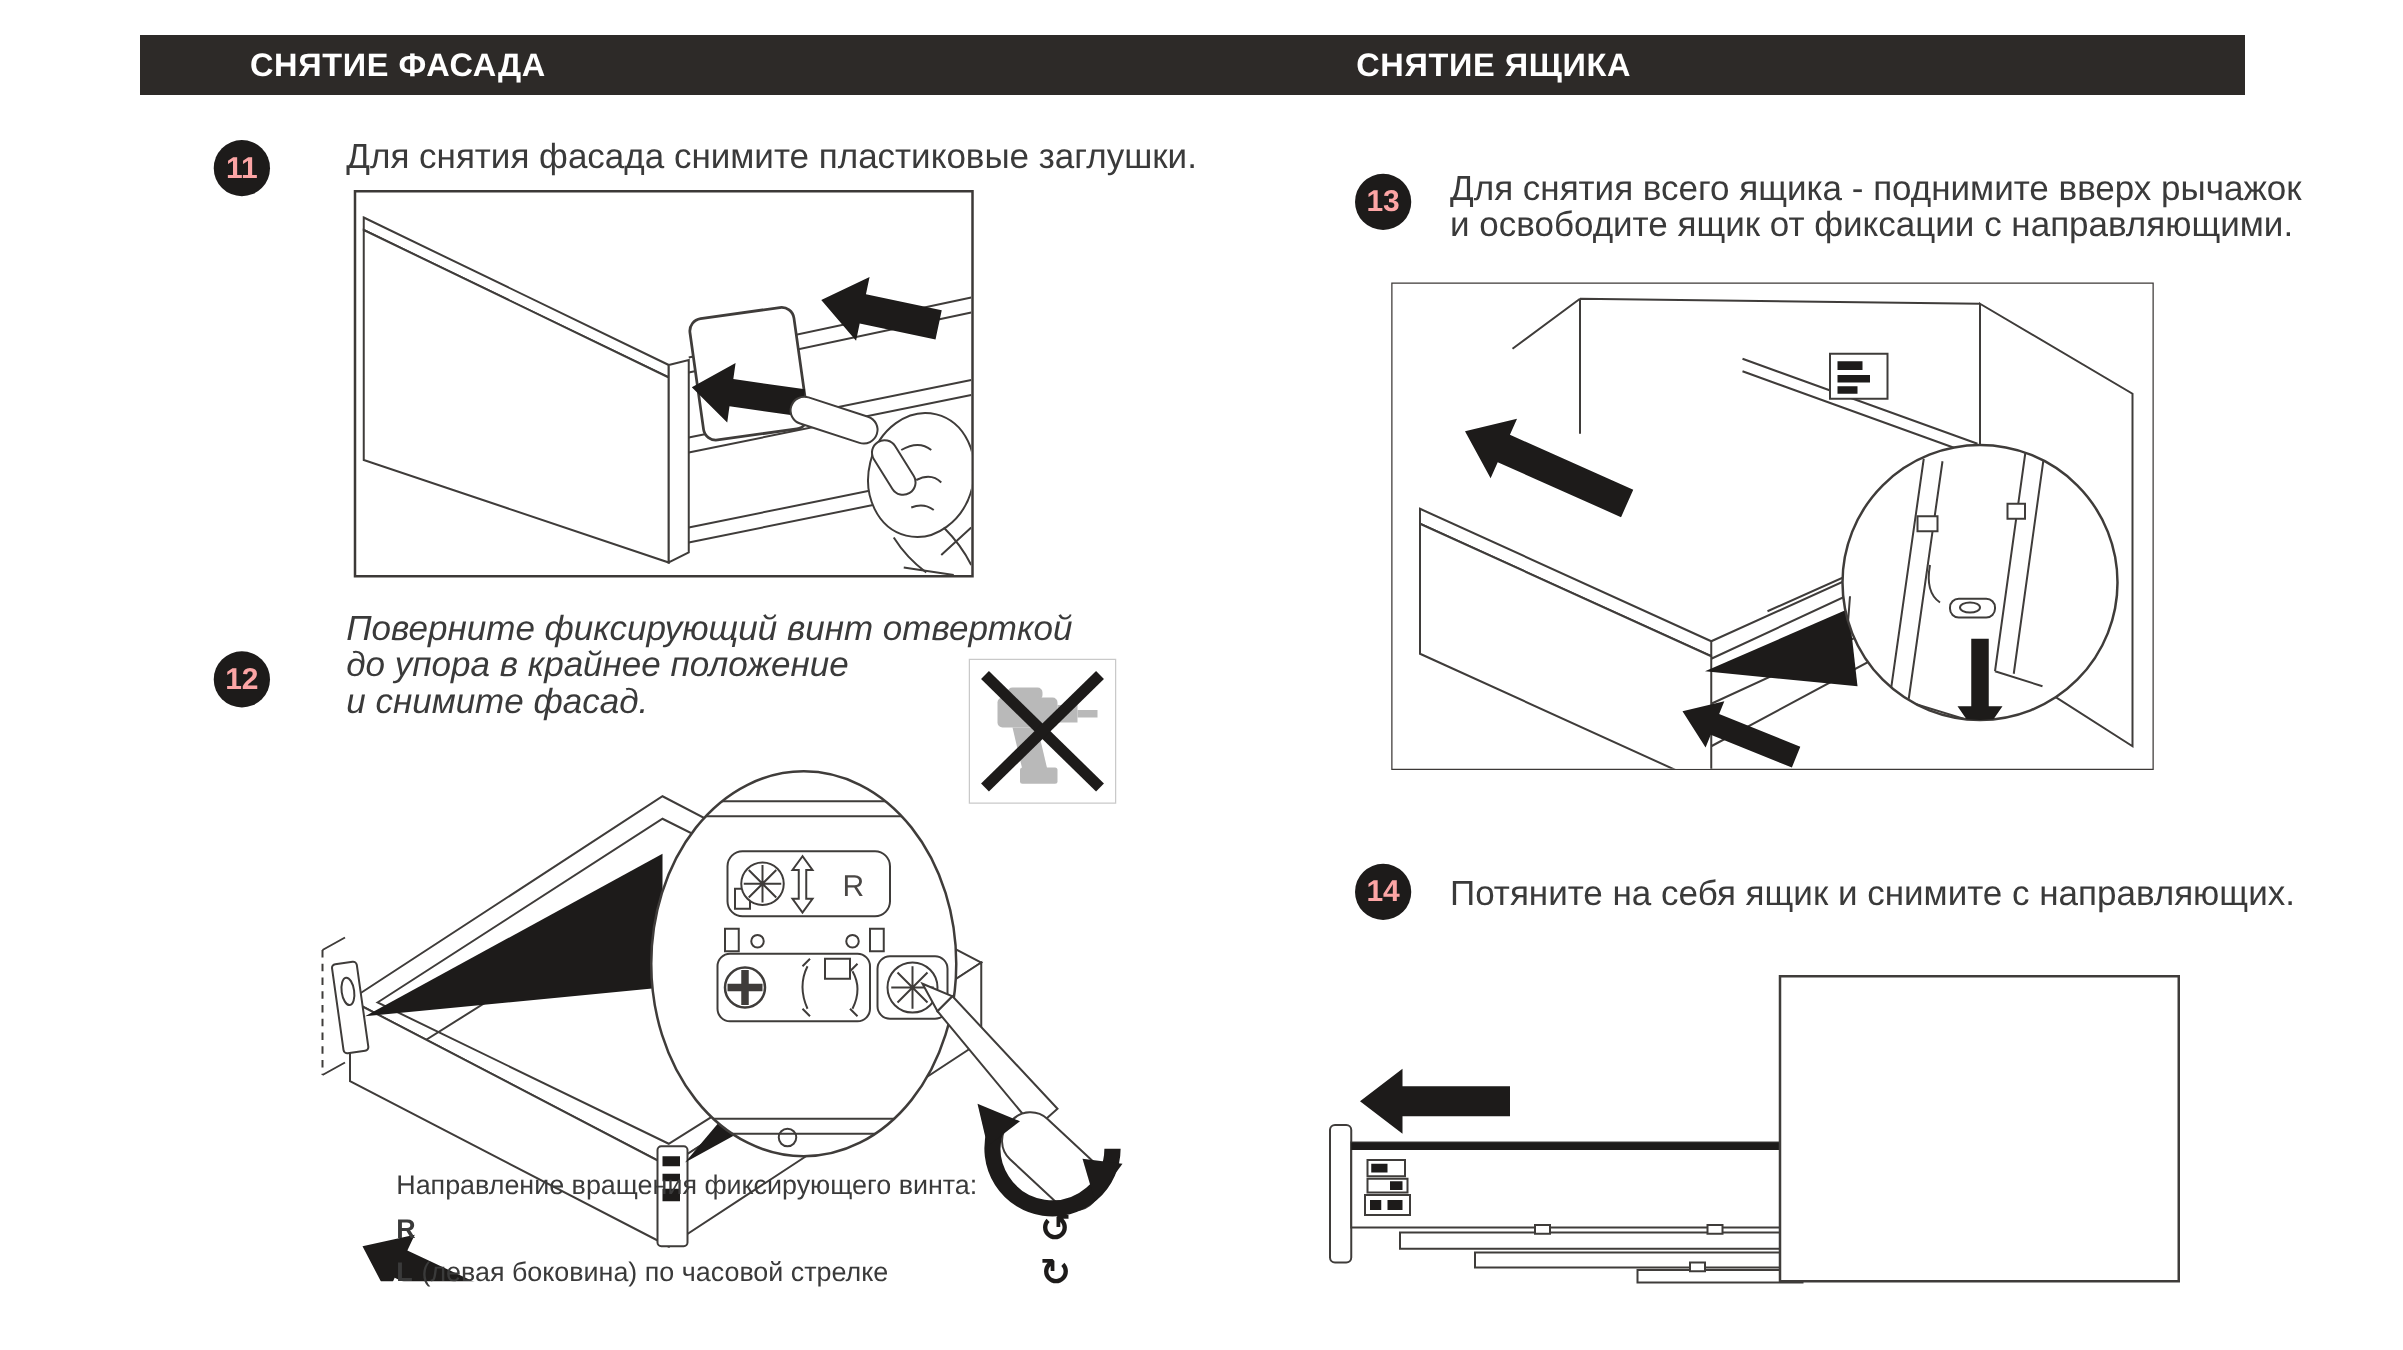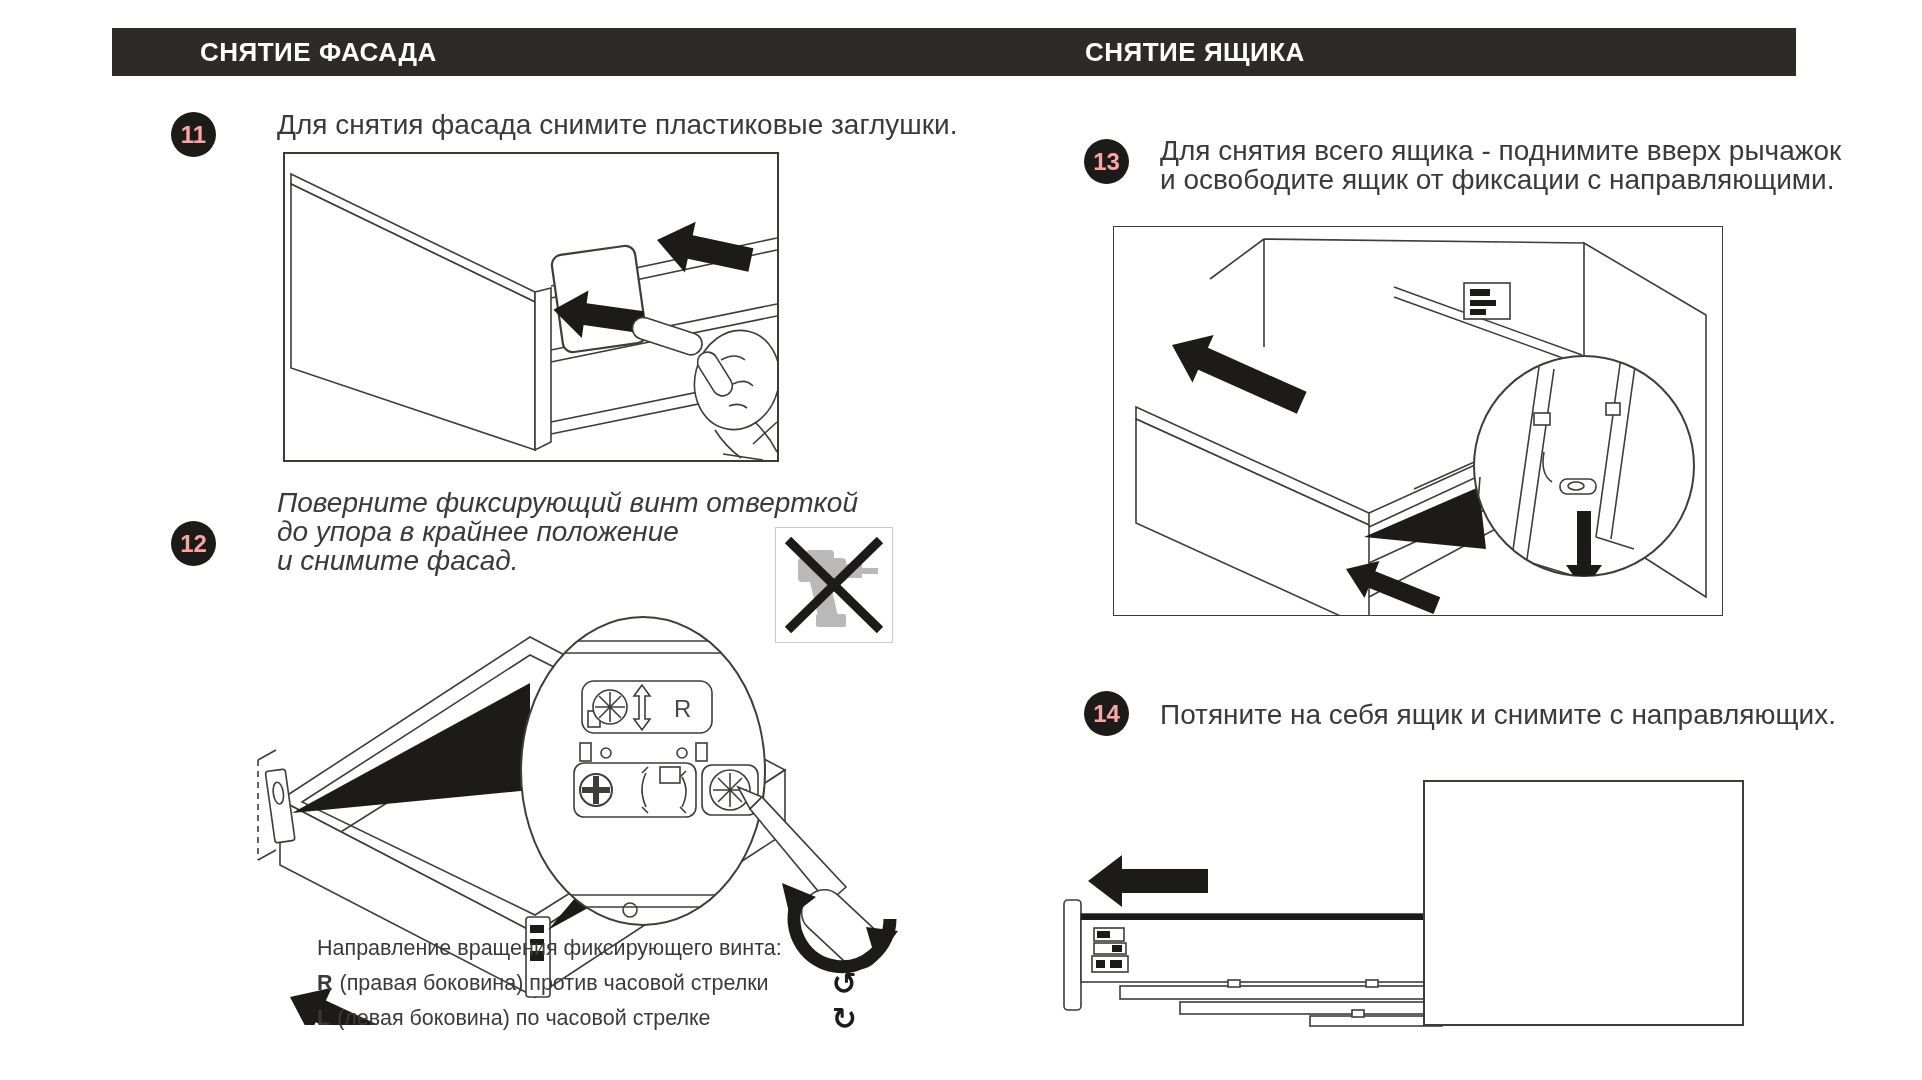--- a/index.html
+++ b/index.html
@@ -176,21 +176,20 @@
       <polygon class="blk" points="668,366 646,396 636,362"></polygon>
     </g>
   </svg>
 
   <div class="abs" id="note-block">
     <div class="note-line">
       <span>Направление вращения фиксирующего винта:</span>
     </div>
     <div class="note-line">
       <span class="note-key">R</span>
-      <span>(правая боковина) против часовой стрелки</span>
       <span class="note-icon">↺</span>
     </div>
     <div class="note-line">
       <span class="note-key">L</span>
       <span>(левая боковина) по часовой стрелке</span>
       <span class="note-icon">↻</span>
     </div>
   </div>
 
   <div class="abs badge" style="left:1084px;top:139px;text-align:center;">13</div>

